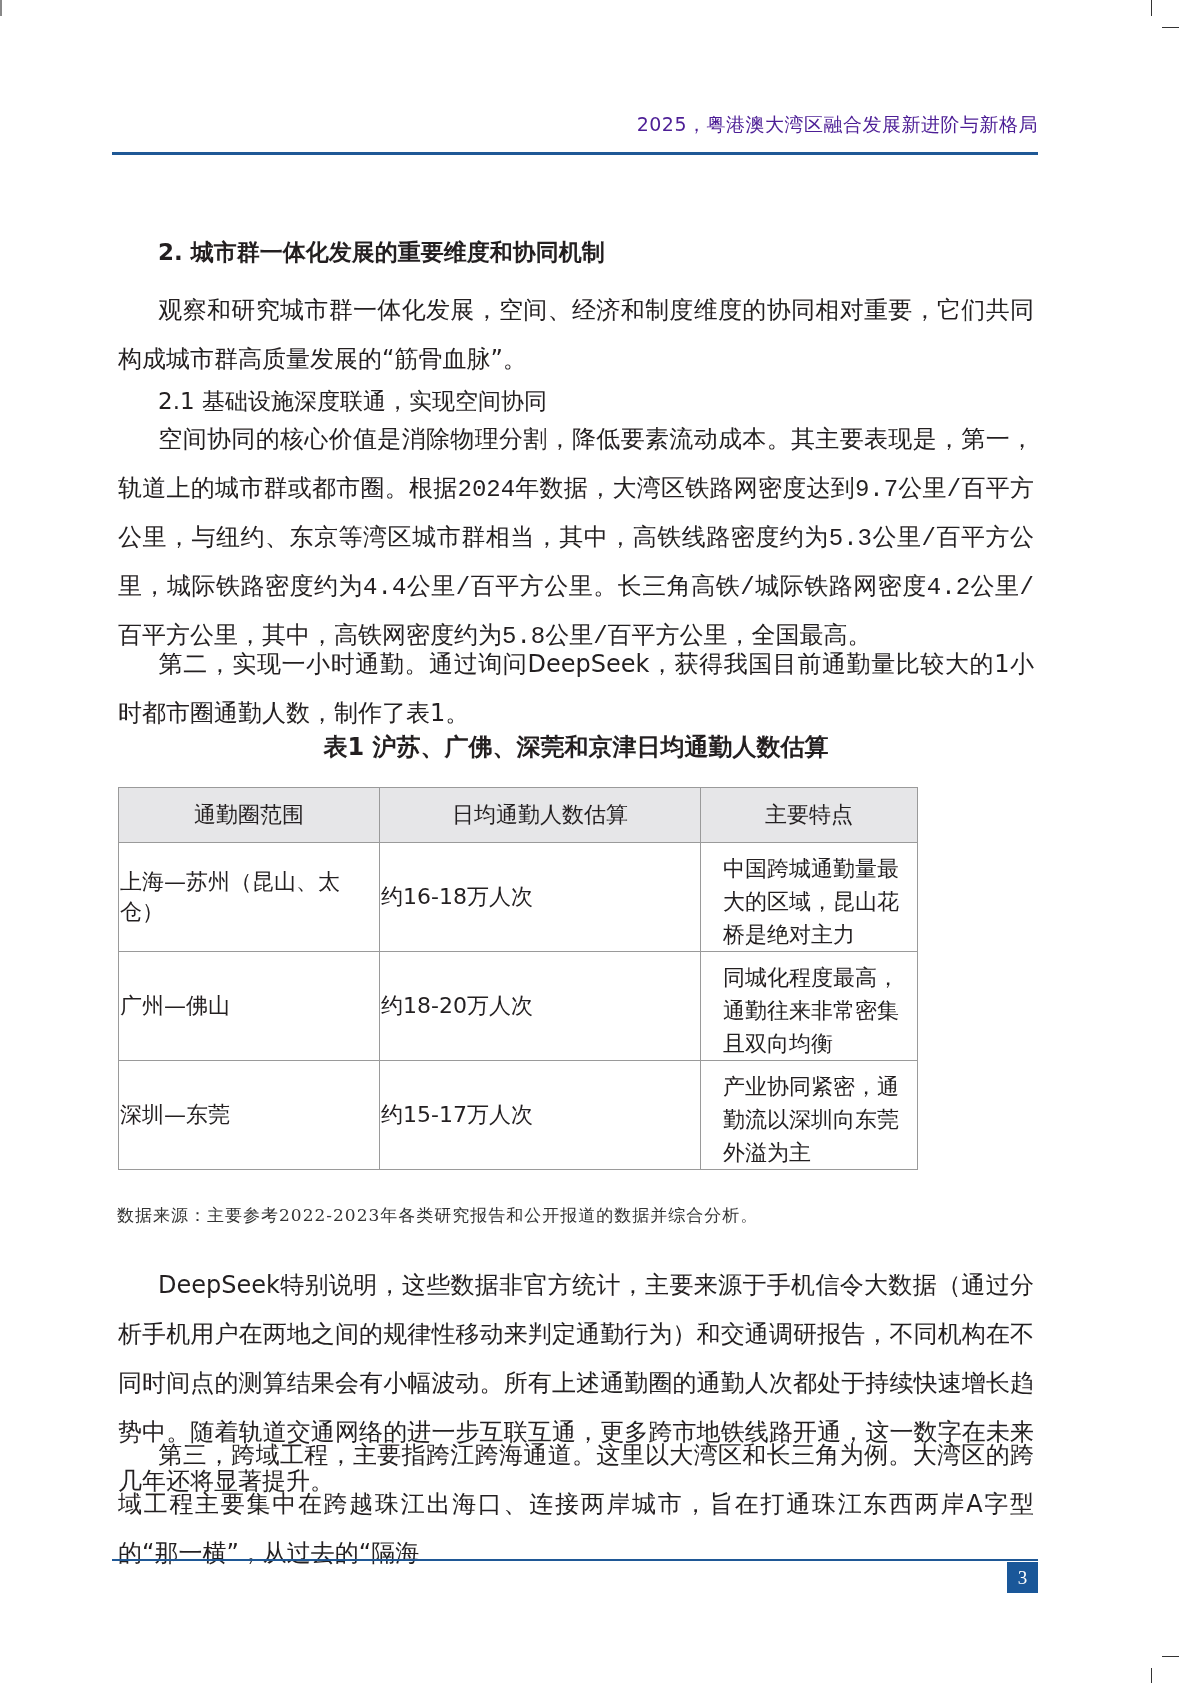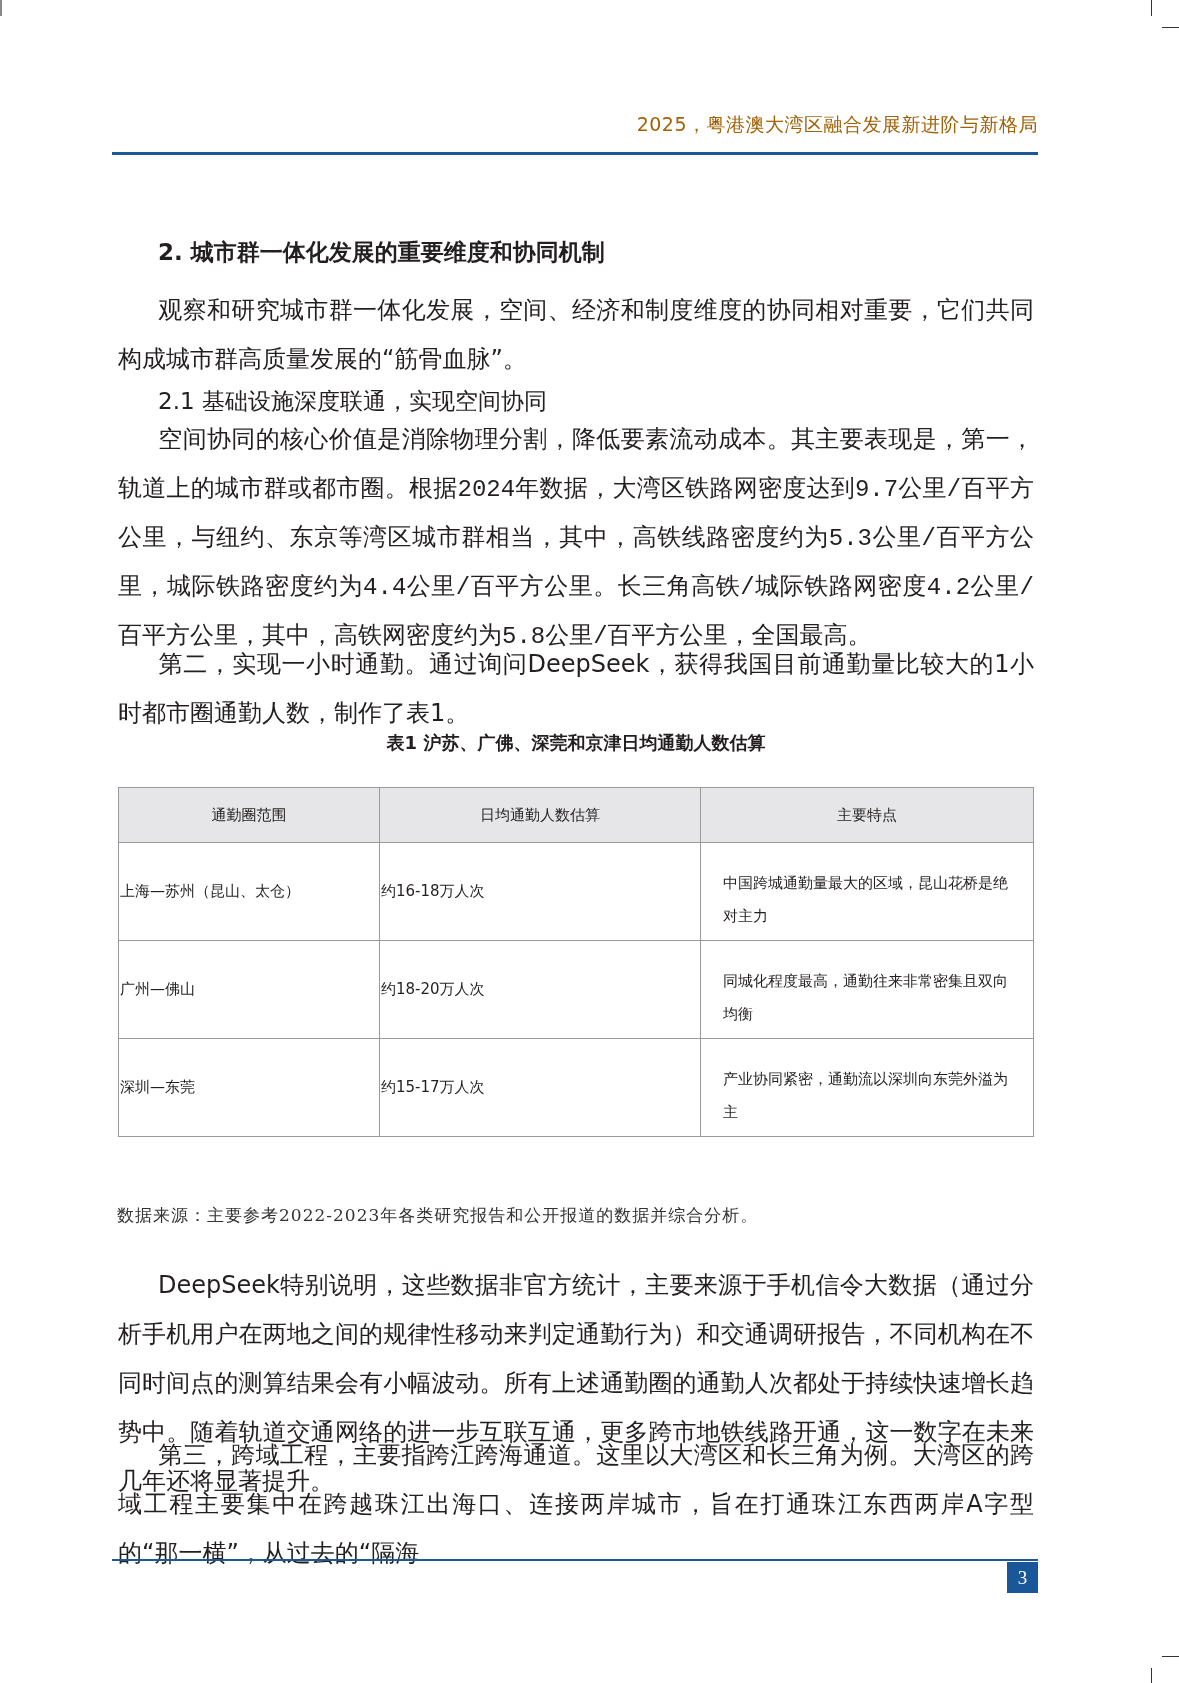--- a/index.html
+++ b/index.html
@@ -1,32 +1,32 @@
 <!DOCTYPE html>
 <html><head>
 <meta charset="utf-8">
 <style>
   html, body { margin: 0; padding: 0; background: #ffffff; }
   body { width: 1179px; height: 1683px; position: relative; overflow: hidden;
          font-family: "DejaVu Sans", "Liberation Sans", sans-serif; color: #231f20; }
   .crop { position: absolute; background: #333; }
-  .header-title { position: absolute; right: 141px; top: 112px; font-size: 19px; color: #a16207;
+  .header-title { position: absolute; right: 141px; top: 112px; font-size: 19px; color: #4c1d95;
                   letter-spacing: 0.5px; white-space: nowrap; }
   .header-rule { position: absolute; left: 112px; top: 152px; width: 926px; height: 3px; background: #1f5896; }
   .content { position: absolute; left: 118px; top: 0; width: 916px; }
   .h2 { position: absolute; left: 40px; top: 237px; font-size: 23px; font-weight: bold; white-space: nowrap; }
   .h3 { position: absolute; left: 40px; top: 386px; font-size: 23px; white-space: nowrap; }
   .para { position: absolute; left: 0; width: 916px; font-size: 24px; line-height: 49px; text-align: justify; }
   .para .indent { display: inline-block; width: 40px; }
-  .table-title { position: absolute; left: 0; width: 916px; top: 731px; text-align: center; font-size: 18px; font-weight: bold; }
-  table.data { position: absolute; left: 0; top: 787px; width: 916px; border-collapse: collapse; font-size: 15px; }
+  .table-title { position: absolute; left: 0; width: 916px; top: 731px; text-align: center; font-size: 24px; font-weight: bold; }
+  table.data { position: absolute; left: 0; top: 787px; width: 800px; border-collapse: collapse; font-size: 22px; }
   table.data th, table.data td { border: 1.5px solid #9a9a9a; }
   table.data th { background: #e6e6e8; height: 52px; font-weight: normal; text-align: center; }
   table.data td { height: 81px; text-align: left; }
-  table.data td.feat { text-align: left; padding: 16px 18px 0 22px; line-height: 33px; }
+  table.data td.feat { text-align: left; padding: 9px 18px 0 22px; line-height: 33px; }
   .col1 { width: 258px; } .col2 { width: 318px; }
   .source { position: absolute; left: -1px; top: 1204px; font-family: "DejaVu Serif", "Liberation Serif", serif;
             font-size: 17px; color: #333; white-space: nowrap; letter-spacing: 1px; }
   .footer-rule { position: absolute; left: 112px; top: 1559px; width: 926px; height: 2px; background: #1f5896; }
   .page-num { position: absolute; left: 1007px; top: 1562px; width: 31px; height: 31px; background: #1a5799;
               color: #fff; font-family: "Liberation Serif", serif; font-size: 19px; text-align: center; line-height: 31px; }
 </style>
 </head>
 <body>
 

